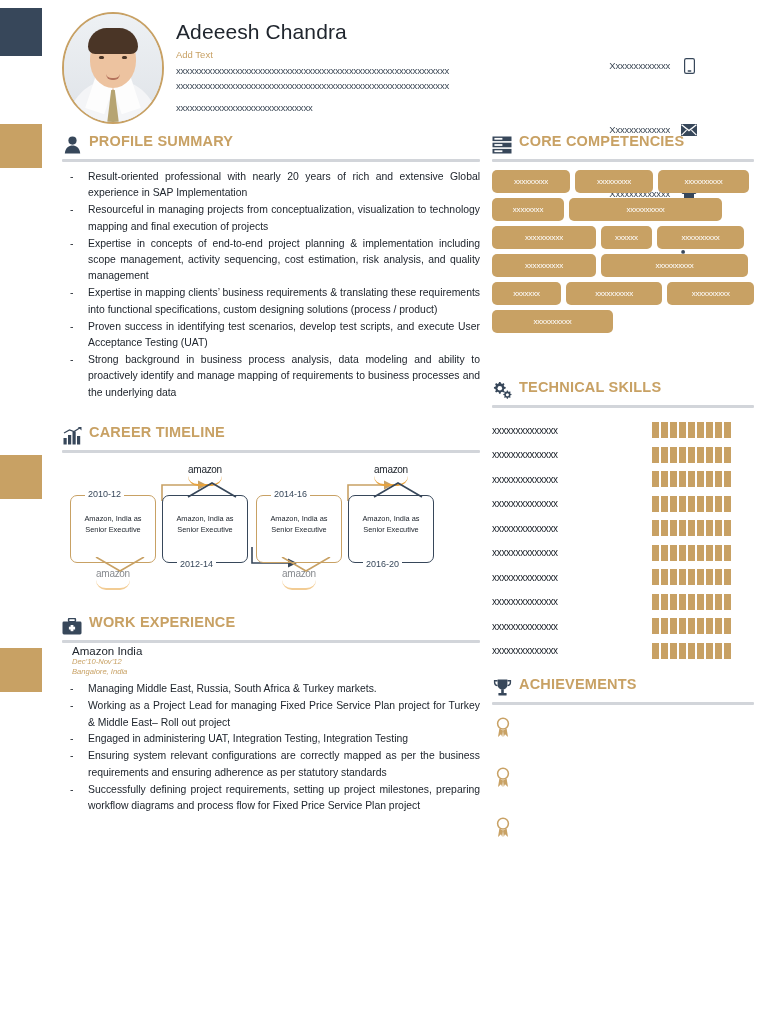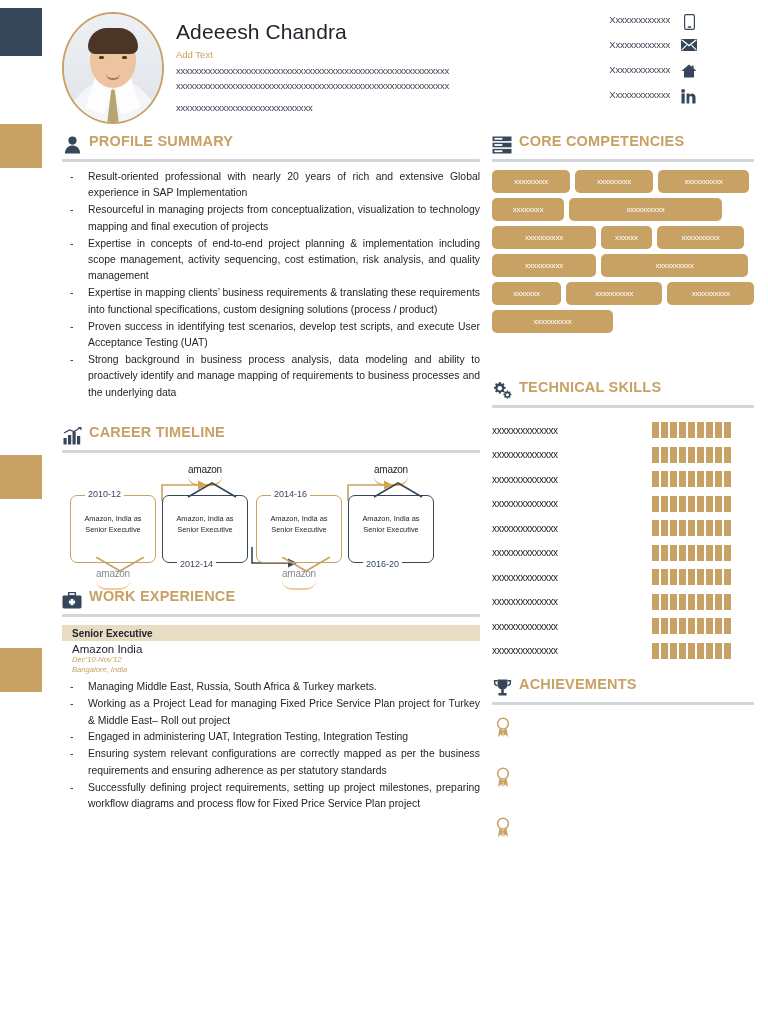--- a/index.html
+++ b/index.html
@@ -35,21 +35,21 @@
   .avatar .eyeL{left:50%;margin-left:-14px;}
   .avatar .eyeR{left:50%;margin-left:9px;}
   .avatar .mouth{position:absolute;left:50%;margin-left:-7px;top:60px;width:14px;height:4px;border-bottom:2px solid #b4725c;border-radius:0 0 10px 10px;}
 
   .name{position:absolute;left:176px;top:20px;font-size:21px;font-weight:400;color:#20262e;letter-spacing:.1px;}
   .addtext{position:absolute;left:176px;top:49px;font-size:9.5px;color:#c8a164;}
   .xline{position:absolute;left:176px;font-size:9.5px;color:#3a4654;letter-spacing:-0.2px;white-space:nowrap;}
   .xl1{top:65px;} .xl2{top:80px;} .xl3{top:102px;}
 
   .contacts{position:absolute;right:16px;top:14px;width:150px;}
-  .crow{display:flex;align-items:flex-start;justify-content:flex-end;height:25px;}
+  .crow{display:flex;align-items:center;justify-content:flex-end;height:25px;margin-top:39px;}
   .crow .ctext{font-size:9.5px;color:#3a4654;letter-spacing:-0.2px;}
   .crow .cicon{width:22px;display:flex;justify-content:center;align-items:center;margin-left:8px;color:#37475a;}
 
   
   .col-left{position:absolute;left:62px;top:134px;width:418px;}
   .col-right{position:absolute;left:492px;top:134px;width:262px;}
 
   
   .sec{margin-bottom:4px;}
   .sec-head{display:flex;align-items:flex-start;gap:7px;}
@@ -269,37 +269,34 @@
         <div class="amz" style="left:302px;top:4px;">
           <div class="word">amazon</div>
           <div class="smile"></div>
         </div>
         <svg class="tlarrow navy" style="left:308px;top:20px;" width="56" height="18" viewBox="0 0 56 18">
           <path d="M4 16 L28 2 L52 16" fill="none" stroke="#37475a" stroke-width="1.6"></path>
         </svg>
       </div>
     </div>
 
-    <div class="sec" style="margin-top:8px;">
+    <div class="sec" style="margin-top:34px;">
       <div class="sec-head">
         <span class="sec-ico">
           <svg width="20" height="17" viewBox="0 0 20 17">
               <rect x="6.6" y="0.5" width="6.8" height="3.2" rx="1" fill="none" stroke="#37475a" stroke-width="1.5"></rect>
               <rect x="0.5" y="3.6" width="19" height="12.9" rx="1.4" fill="#37475a"></rect>
               <rect x="8.6" y="7" width="2.8" height="6.2" fill="#ffffff"></rect>
               <rect x="6.9" y="8.7" width="6.2" height="2.8" fill="#ffffff"></rect>
             </svg>
         </span>
         <span class="sec-title">WORK EXPERIENCE</span>
       </div>
       <div class="sec-rule"></div>
 
-      <div class="job-band">
-        <span class="job-title">Senior Executive</span>
-      </div>
       <div class="job-co">Amazon India</div>
       <div class="job-meta">Dec’10-Nov’12</div>
       <div class="job-meta">Bangalore, India</div>
 
       <ul class="bul" style="margin-top:4px;">
         <li>Managing Middle East, Russia, South Africa &amp; Turkey markets.</li>
         <li>Working as a Project Lead for managing Fixed Price Service Plan project for Turkey &amp; Middle East– Roll out project</li>
         <li>Engaged in administering UAT, Integration Testing, Integration Testing</li>
         <li>Ensuring system relevant configurations are correctly mapped as per the business requirements and ensuring adherence as per statutory standards</li>
         <li>Successfully defining project requirements, setting up project milestones, preparing workflow diagrams and process flow for Fixed Price Service Plan project</li>

